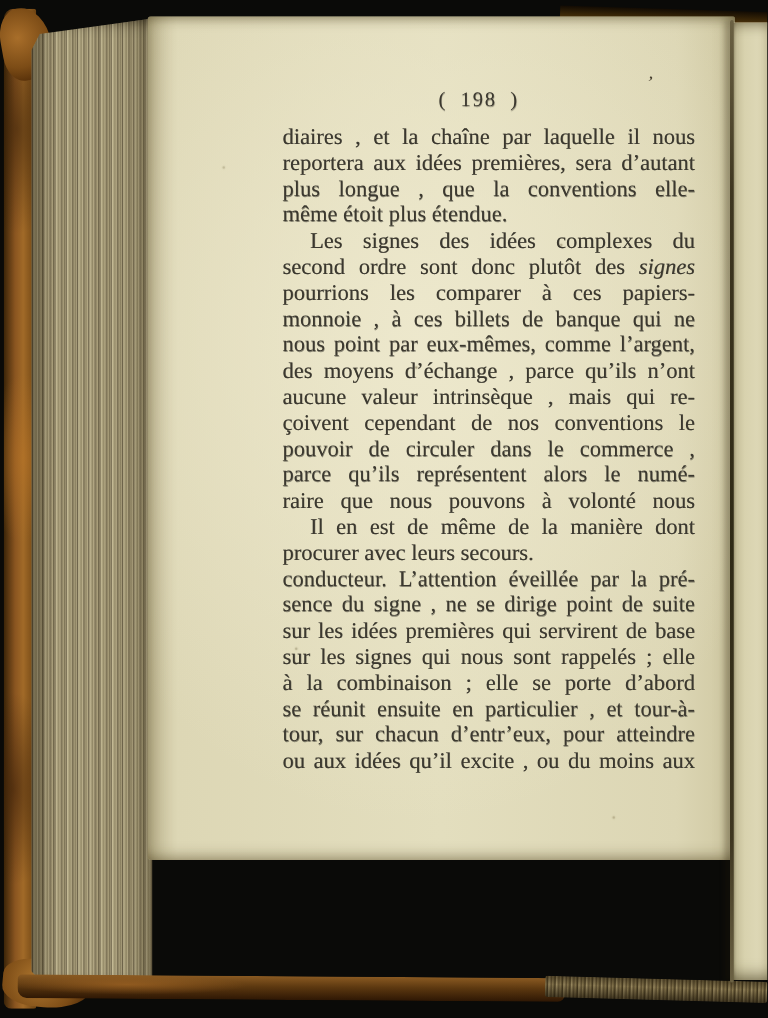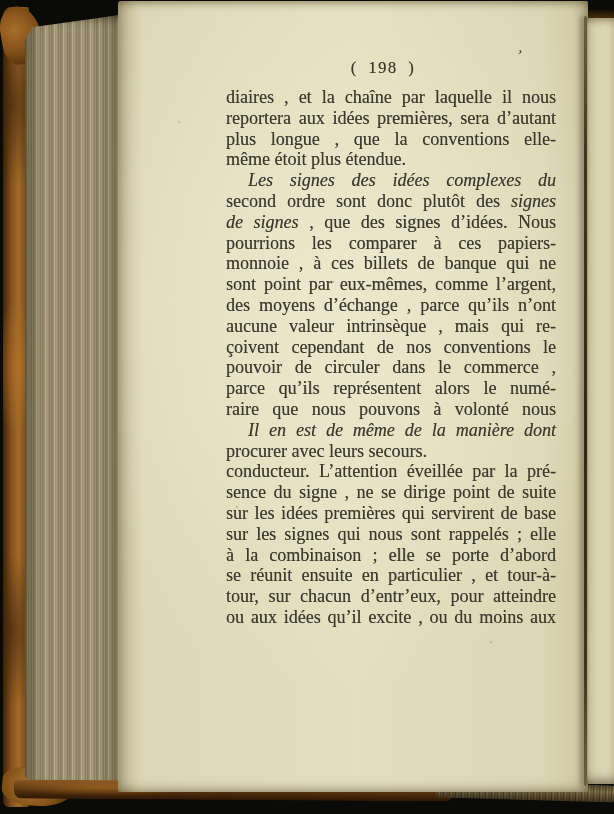--- a/index.html
+++ b/index.html
@@ -81,21 +81,21 @@
   .top-right-edge {
     position: absolute;
     left: 448px; top: 7px; width: 166px; height: 13px;
     background: linear-gradient(180deg, #120b03 0%, #3c2808 55%, #5e3e12 100%);
     transform: rotate(1.8deg);
   }
 
   
   .page {
     position: absolute;
-    left: 118px; top: 1px; width: 470px; height: 791px;
+    left: 118px; top: 13px; width: 470px; height: 675px;
     background:
       radial-gradient(420px 520px at 46% 38%, rgba(238,233,206,.9) 0%, rgba(0,0,0,0) 75%),
       linear-gradient(90deg, #c9c29d 0%, #ddd7b5 5%, #e3debe 50%, #dcd6b4 90%, #cfc8a2 100%);
     border-radius: 3px 2px 2px 3px;
     box-shadow:
       inset 0 8px 10px -7px rgba(70,56,22,.55),
       inset 0 -10px 12px -9px rgba(70,56,22,.5),
       inset 14px 0 18px -12px rgba(86,70,30,.5),
       inset -12px 0 14px -10px rgba(70,56,22,.55);
   }
@@ -139,21 +139,21 @@
     font-size: 18px;
     text-shadow: 0.3px 0.3px 0.5px rgba(59,56,47,.55);
   }
   .line {
     height: 20.8px;
     line-height: 20.8px;
     text-align: justify;
     overflow: visible;
   }
   .line.j { text-align-last: justify; }
-  .line.ind { padding-left: 22px; font-style: italic; }
+  .line.ind { padding-left: 22px; }
   .it { font-style: italic; }
 
   
   .sliver {
     position: absolute;
     left: 586px; top: 18px; width: 28px; height: 766px;
     background: linear-gradient(90deg, #9e9673 0%, #c6bf9a 10%, #d8d2ae 35%, #ddd7b5 70%, #d4cda8 100%);
     box-shadow: inset 0 8px 10px -7px rgba(50,40,14,.6), inset 0 -12px 12px -9px rgba(50,40,14,.6);
   }
   .crease {
@@ -183,24 +183,23 @@
     <div class="page-number">( 198 )</div>
     <div class="stray">’</div>
     <div class="specks"></div>
     <div class="text-block">
         <div class="line j"><span>diaires , et la chaîne par laquelle il nous</span></div>
         <div class="line j"><span>reportera aux idées premières, sera d’autant</span></div>
         <div class="line j"><span>plus longue , que la conventions elle-</span></div>
         <div class="line"><span>même étoit plus étendue.</span></div>
         <div class="line j ind"><span>Les signes des idées complexes du</span></div>
         <div class="line j"><span>second ordre sont donc plutôt des </span><span class="it">signes</span></div>
-        <div class="line j"><span class="it">de signes</span><span> , que des signes d’idées. Nous</span></div>
         <div class="line j"><span>pourrions les comparer à ces papiers-</span></div>
         <div class="line j"><span>monnoie , à ces billets de banque qui ne</span></div>
-        <div class="line j"><span>sont point par eux-mêmes, comme l’argent,</span></div>
+        <div class="line j"><span>nous point par eux-mêmes, comme l’argent,</span></div>
         <div class="line j"><span>des moyens d’échange , parce qu’ils n’ont</span></div>
         <div class="line j"><span>aucune valeur intrinsèque , mais qui re-</span></div>
         <div class="line j"><span>çoivent cependant de nos conventions le</span></div>
         <div class="line j"><span>pouvoir de circuler dans le commerce ,</span></div>
         <div class="line j"><span>parce qu’ils représentent alors le numé-</span></div>
         <div class="line j"><span>raire que nous pouvons à volonté nous</span></div>
         <div class="line j ind"><span>Il en est de même de la manière dont</span></div>
         <div class="line"><span>procurer avec leurs secours.</span></div>
         <div class="line j"><span>conducteur. L’attention éveillée par la pré-</span></div>
         <div class="line j"><span>sence du signe , ne se dirige point de suite</span></div>

